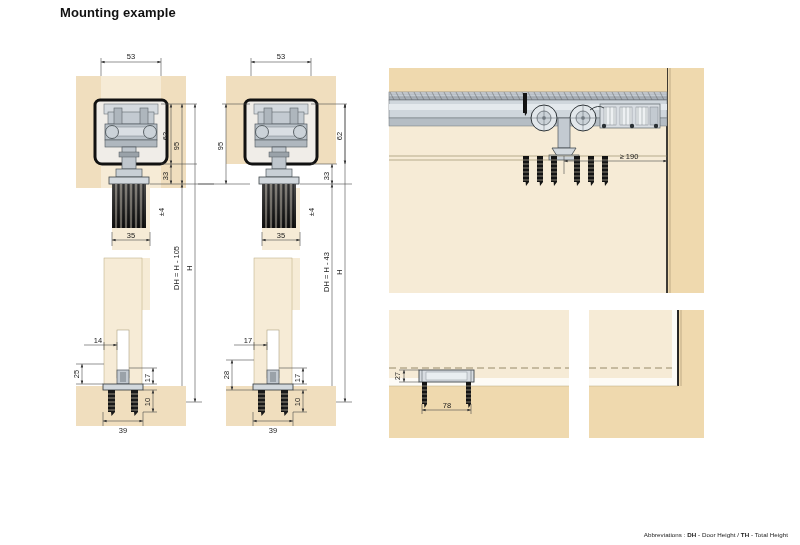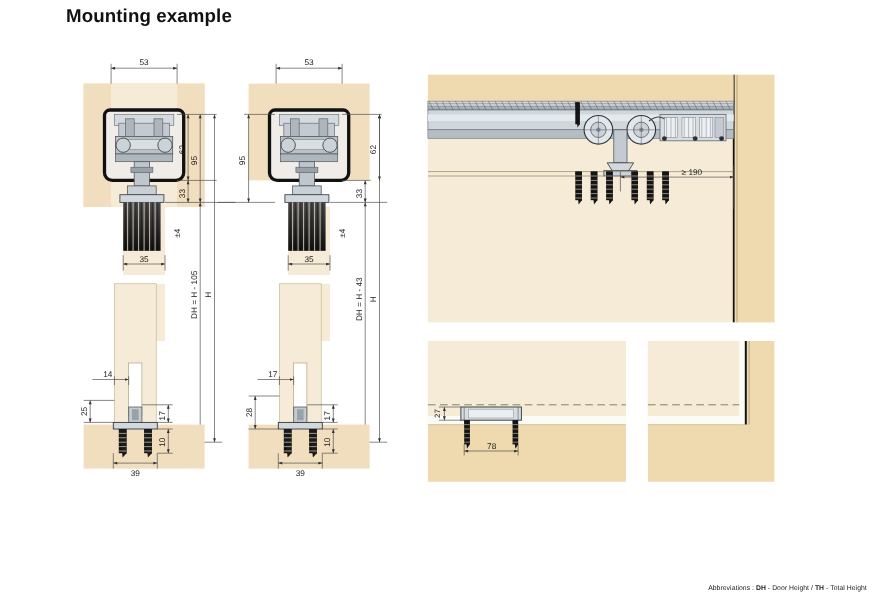--- a/index.html
+++ b/index.html
@@ -4,21 +4,21 @@
 <style>
   html,body{margin:0;padding:0;}
   body{
     width:800px;height:545px;background:#ffffff;
     font-family:"Liberation Sans",sans-serif;
     color:#1a1a1a;overflow:hidden;position:relative;
   }
   .page{position:relative;width:800px;height:545px;}
   .title{
     position:absolute;left:60px;top:5px;
-    font-size:17px;font-weight:bold;letter-spacing:.1px;color:#111;
+    font-size:13px;font-weight:bold;letter-spacing:.1px;color:#111;
   }
   .footer{
     position:absolute;right:12px;bottom:7px;
     font-size:6.2px;color:#1a1a1a;letter-spacing:.05px;white-space:nowrap;
   }
   .footer b{font-weight:bold;}
   .canvas{position:absolute;left:4px;top:0;width:800px;height:545px;}
   svg{display:block;}
   text{font-family:"Liberation Sans",sans-serif;fill:#1a1a1a;}
 </style>

